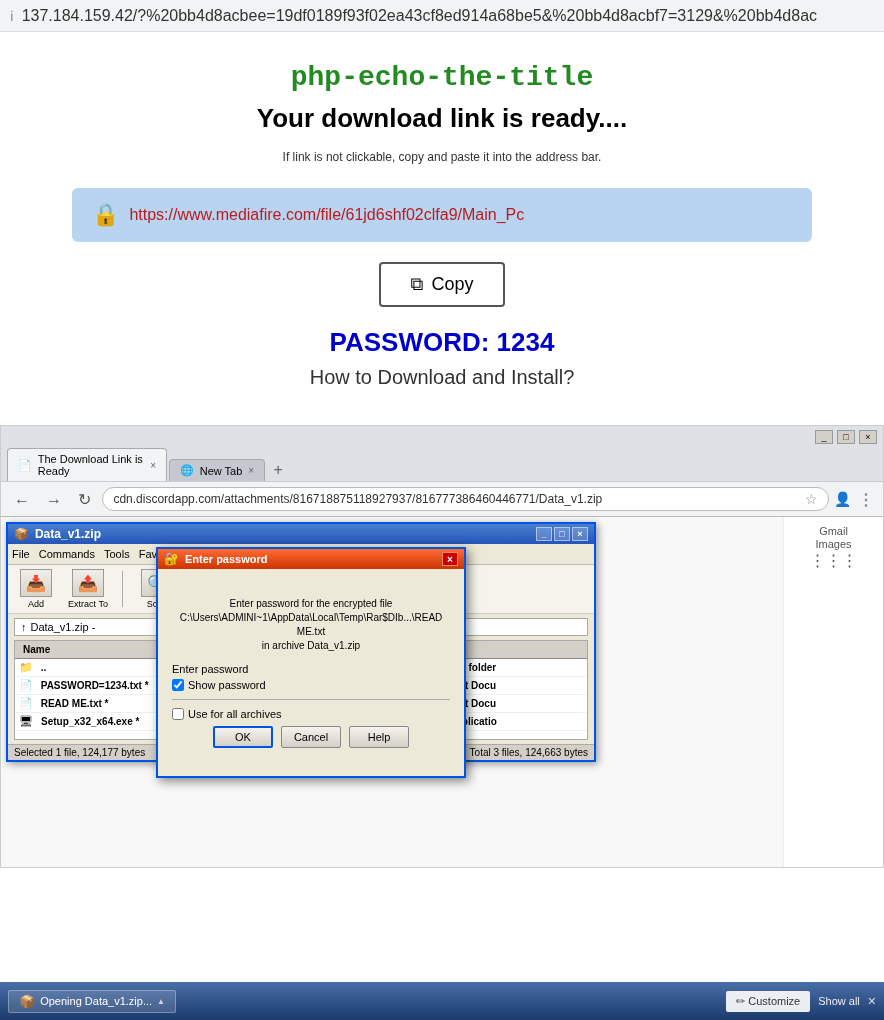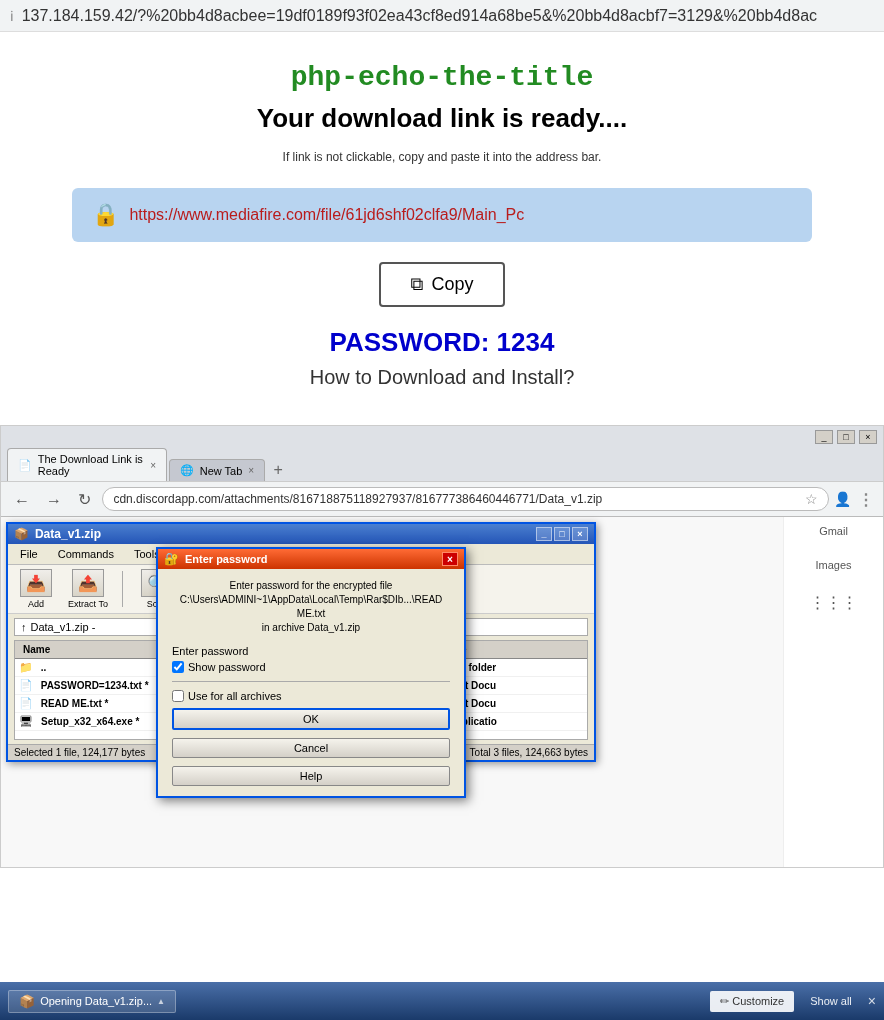--- a/index.html
+++ b/index.html
@@ -229,22 +229,22 @@
       border: 1px solid rgba(255,255,255,0.5);
       background: rgba(255,255,255,0.2);
       color: #fff;
       font-size: 9px;
       display: flex; align-items: center; justify-content: center;
       cursor: pointer;
     }
 
     .winrar-menubar {
       background: #ece9d8;
-      padding: 2px 8px;
-      display: flex; gap: 12px;
+      padding: 2px 0;
+      display: flex; gap: 1px;
       border-bottom: 1px solid #bbb;
     }
     .winrar-menu-item { font-size: 11px; color: #000; cursor: pointer; padding: 2px 4px; }
 
     .winrar-toolbar {
       background: #f5f3ec;
       padding: 4px 6px;
       display: flex;
       align-items: center;
       gap: 8px;
@@ -335,21 +335,21 @@
       margin-left: auto;
       width: 16px; height: 14px;
       background: #cc0000;
       border: 1px solid #ff8866;
       color: #fff;
       font-size: 10px;
       display: flex; align-items: center; justify-content: center;
       cursor: pointer;
     }
     .dialog-body {
-      padding: 10px 14px;
+      padding: 28px 14px;
       font-size: 11px;
     }
     .dialog-desc {
       text-align: center;
       margin-bottom: 10px;
       font-size: 10px;
       line-height: 1.4;
       color: #000;
     }
     .dialog-label { margin-bottom: 4px; font-size: 11px; color: #000; }
@@ -375,21 +375,21 @@
     }
     .dialog-checkbox-row {
       display: flex; align-items: center; gap: 4px; margin-bottom: 6px;
     }
     .dialog-checkbox { width: 12px; height: 12px; }
     .dialog-checkbox-label { font-size: 11px; }
     .dialog-separator {
       border: none; border-top: 1px solid #aaa; margin: 8px 0;
     }
     .dialog-buttons {
-      display: flex; justify-content: center; gap: 8px; margin-top: 0; flex-direction: column;
+      display: flex; justify-content: center; gap: 8px; margin-top: 0;
     }
     .dialog-btn {
       min-width: 60px; padding: 3px 10px;
       font-size: 11px;
       background: linear-gradient(to bottom, #f5f3ec, #d4d0c8);
       border: 1px solid #888;
       cursor: pointer;
       border-radius: 2px;
     }
     .dialog-btn.default-btn {
@@ -419,21 +419,21 @@
     .browser-right-bar {
       width: 100px;
       background: #fff;
       border-left: 1px solid #eee;
       display: flex;
       flex-direction: column;
       align-items: center;
       padding-top: 8px;
       font-size: 11px;
       color: #555;
-      gap: 22px;
+      gap: 1px;
     }
     .google-bar-item {
       cursor: pointer; color: #555; font-size: 11px;
     }
 
     
     .taskbar {
       position: absolute;
       bottom: 0; left: 0; right: 0;
       height: 38px;
@@ -450,21 +450,21 @@
       color: #fff;
       font-size: 11px;
       display: flex; align-items: center; gap: 5px;
       cursor: pointer;
       border-radius: 2px;
     }
     .taskbar-item-icon { font-size: 13px; }
     .taskbar-chevron { font-size: 8px; color: rgba(255,255,255,0.7); }
     .taskbar-right {
       margin-left: auto;
-      display: flex; align-items: center; gap: 16px;
+      display: flex; align-items: center; gap: 8px;
     }
     .customize-btn {
       background: rgba(255,255,255,0.9);
       border: none;
       padding: 4px 10px;
       font-size: 11px;
       cursor: pointer;
       border-radius: 2px;
       display: flex; align-items: center; gap: 4px;
       color: #333;

